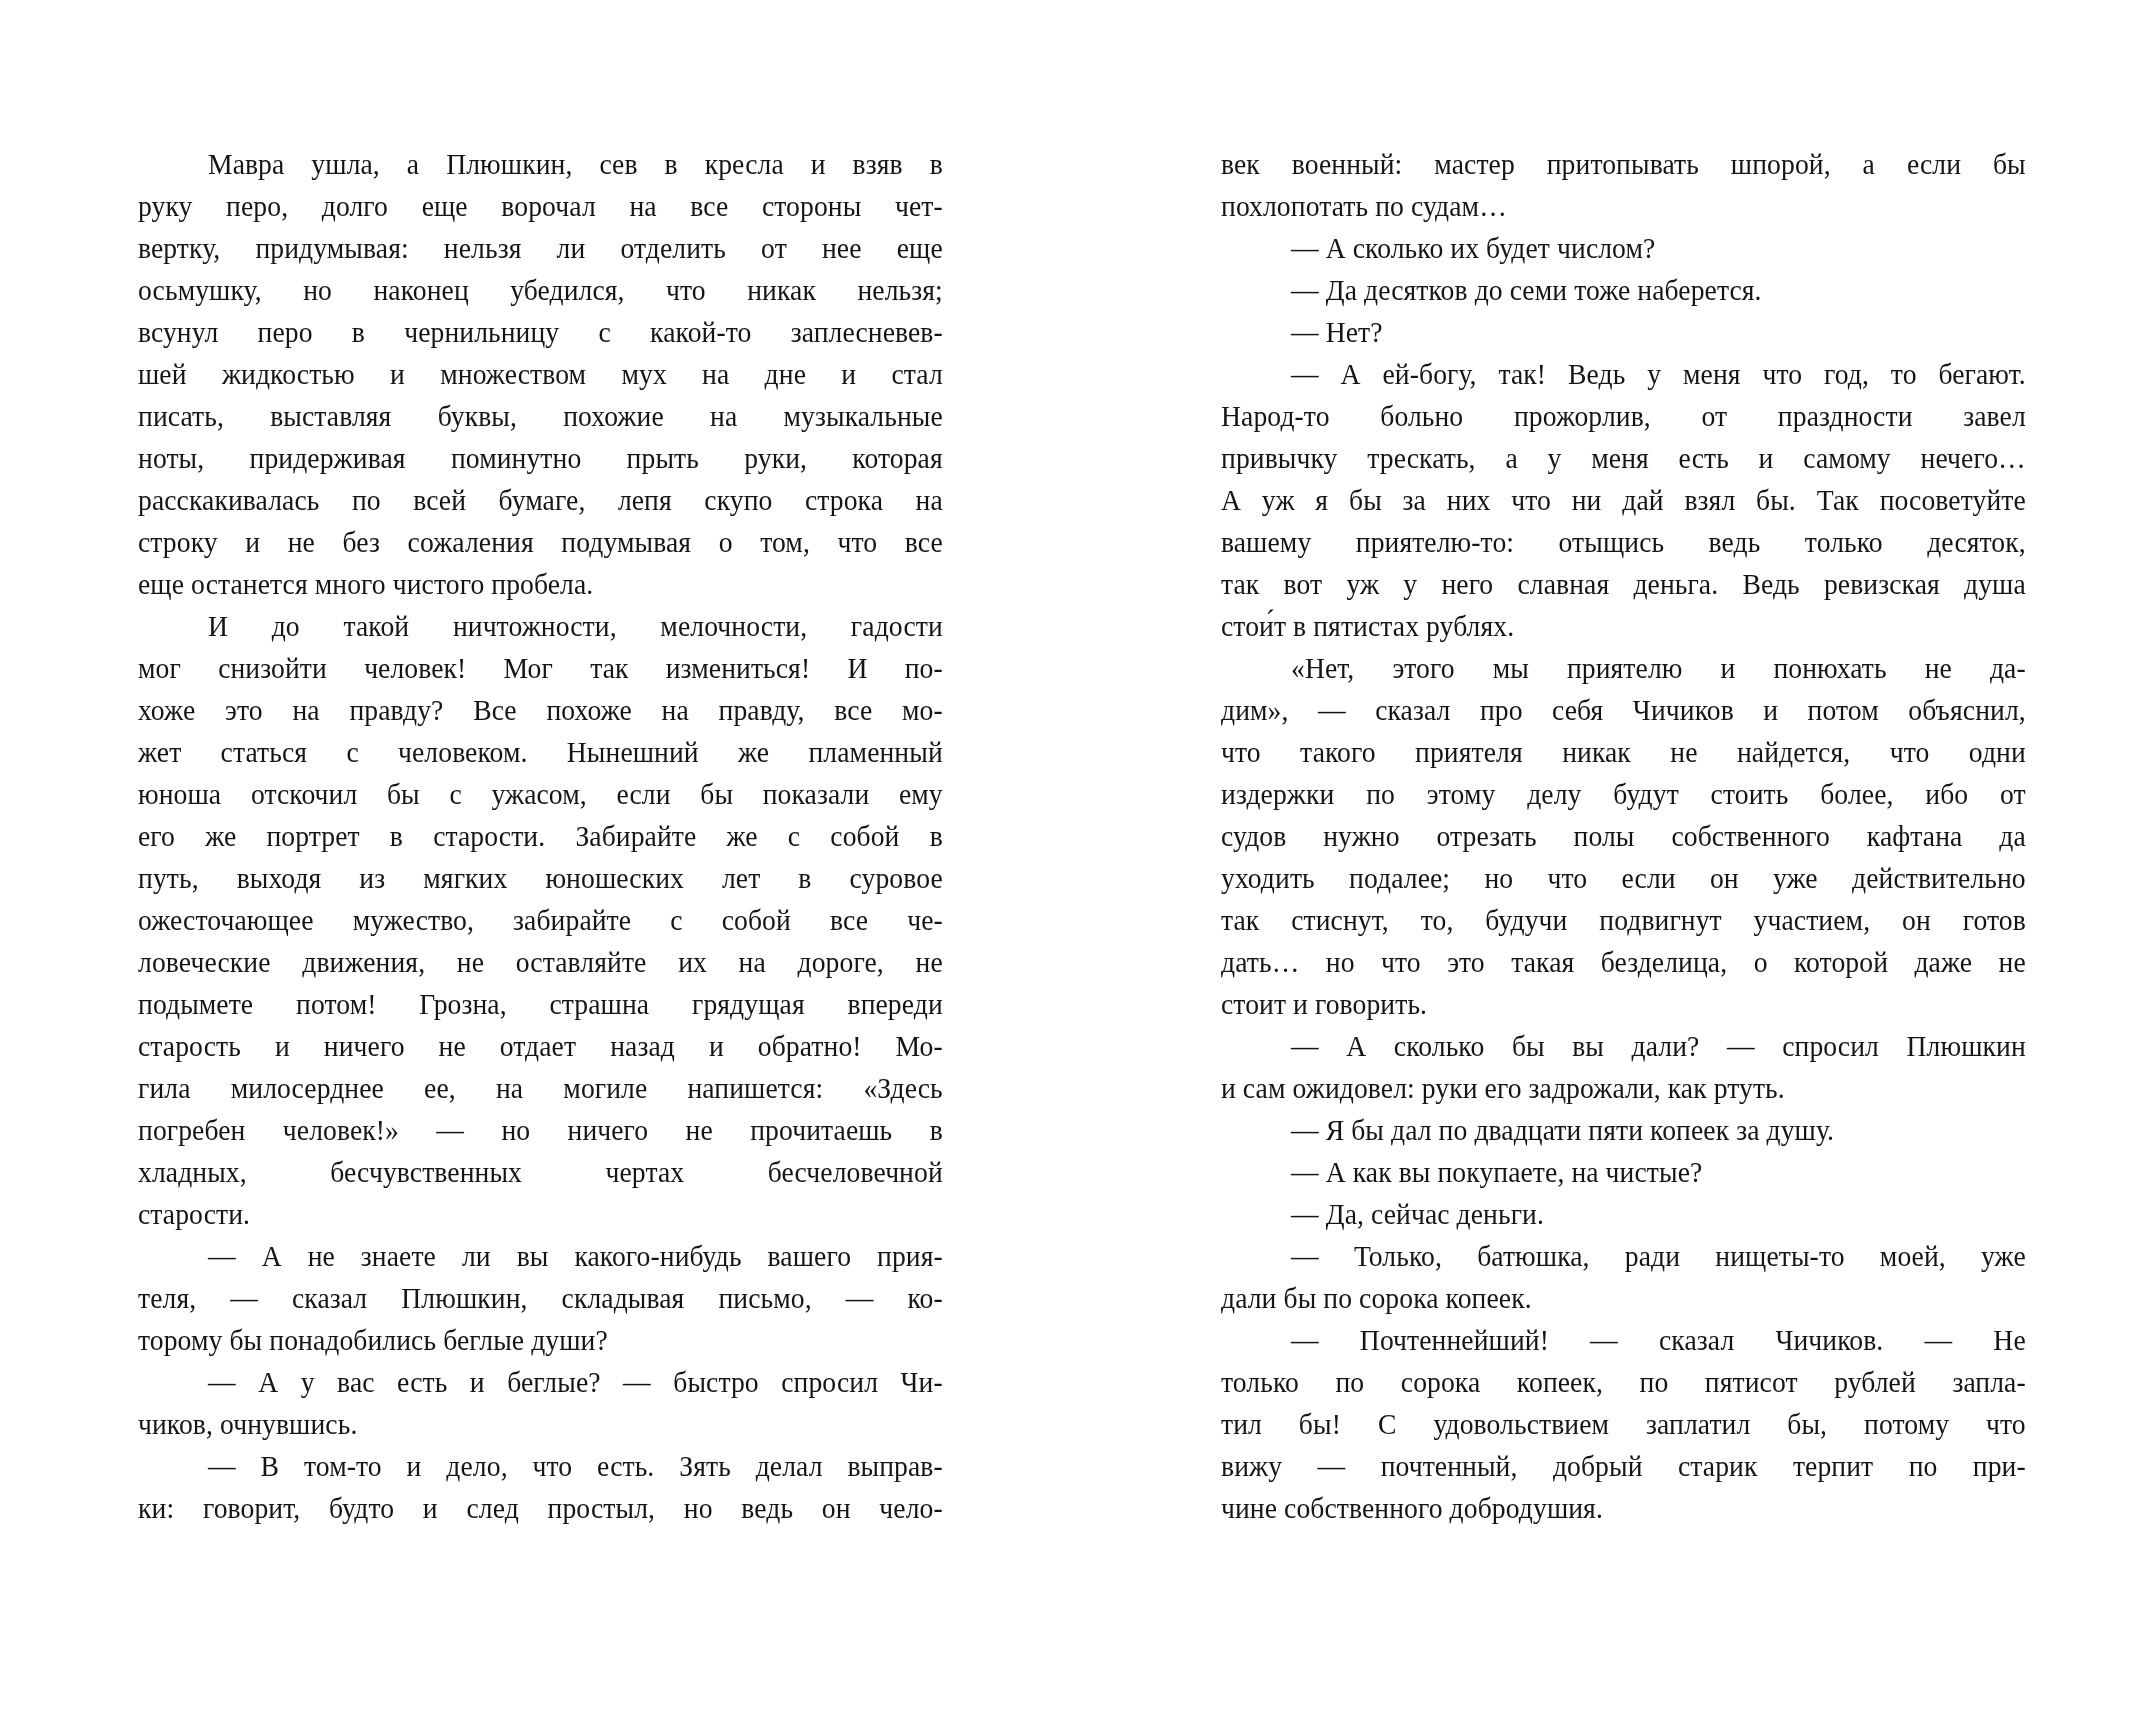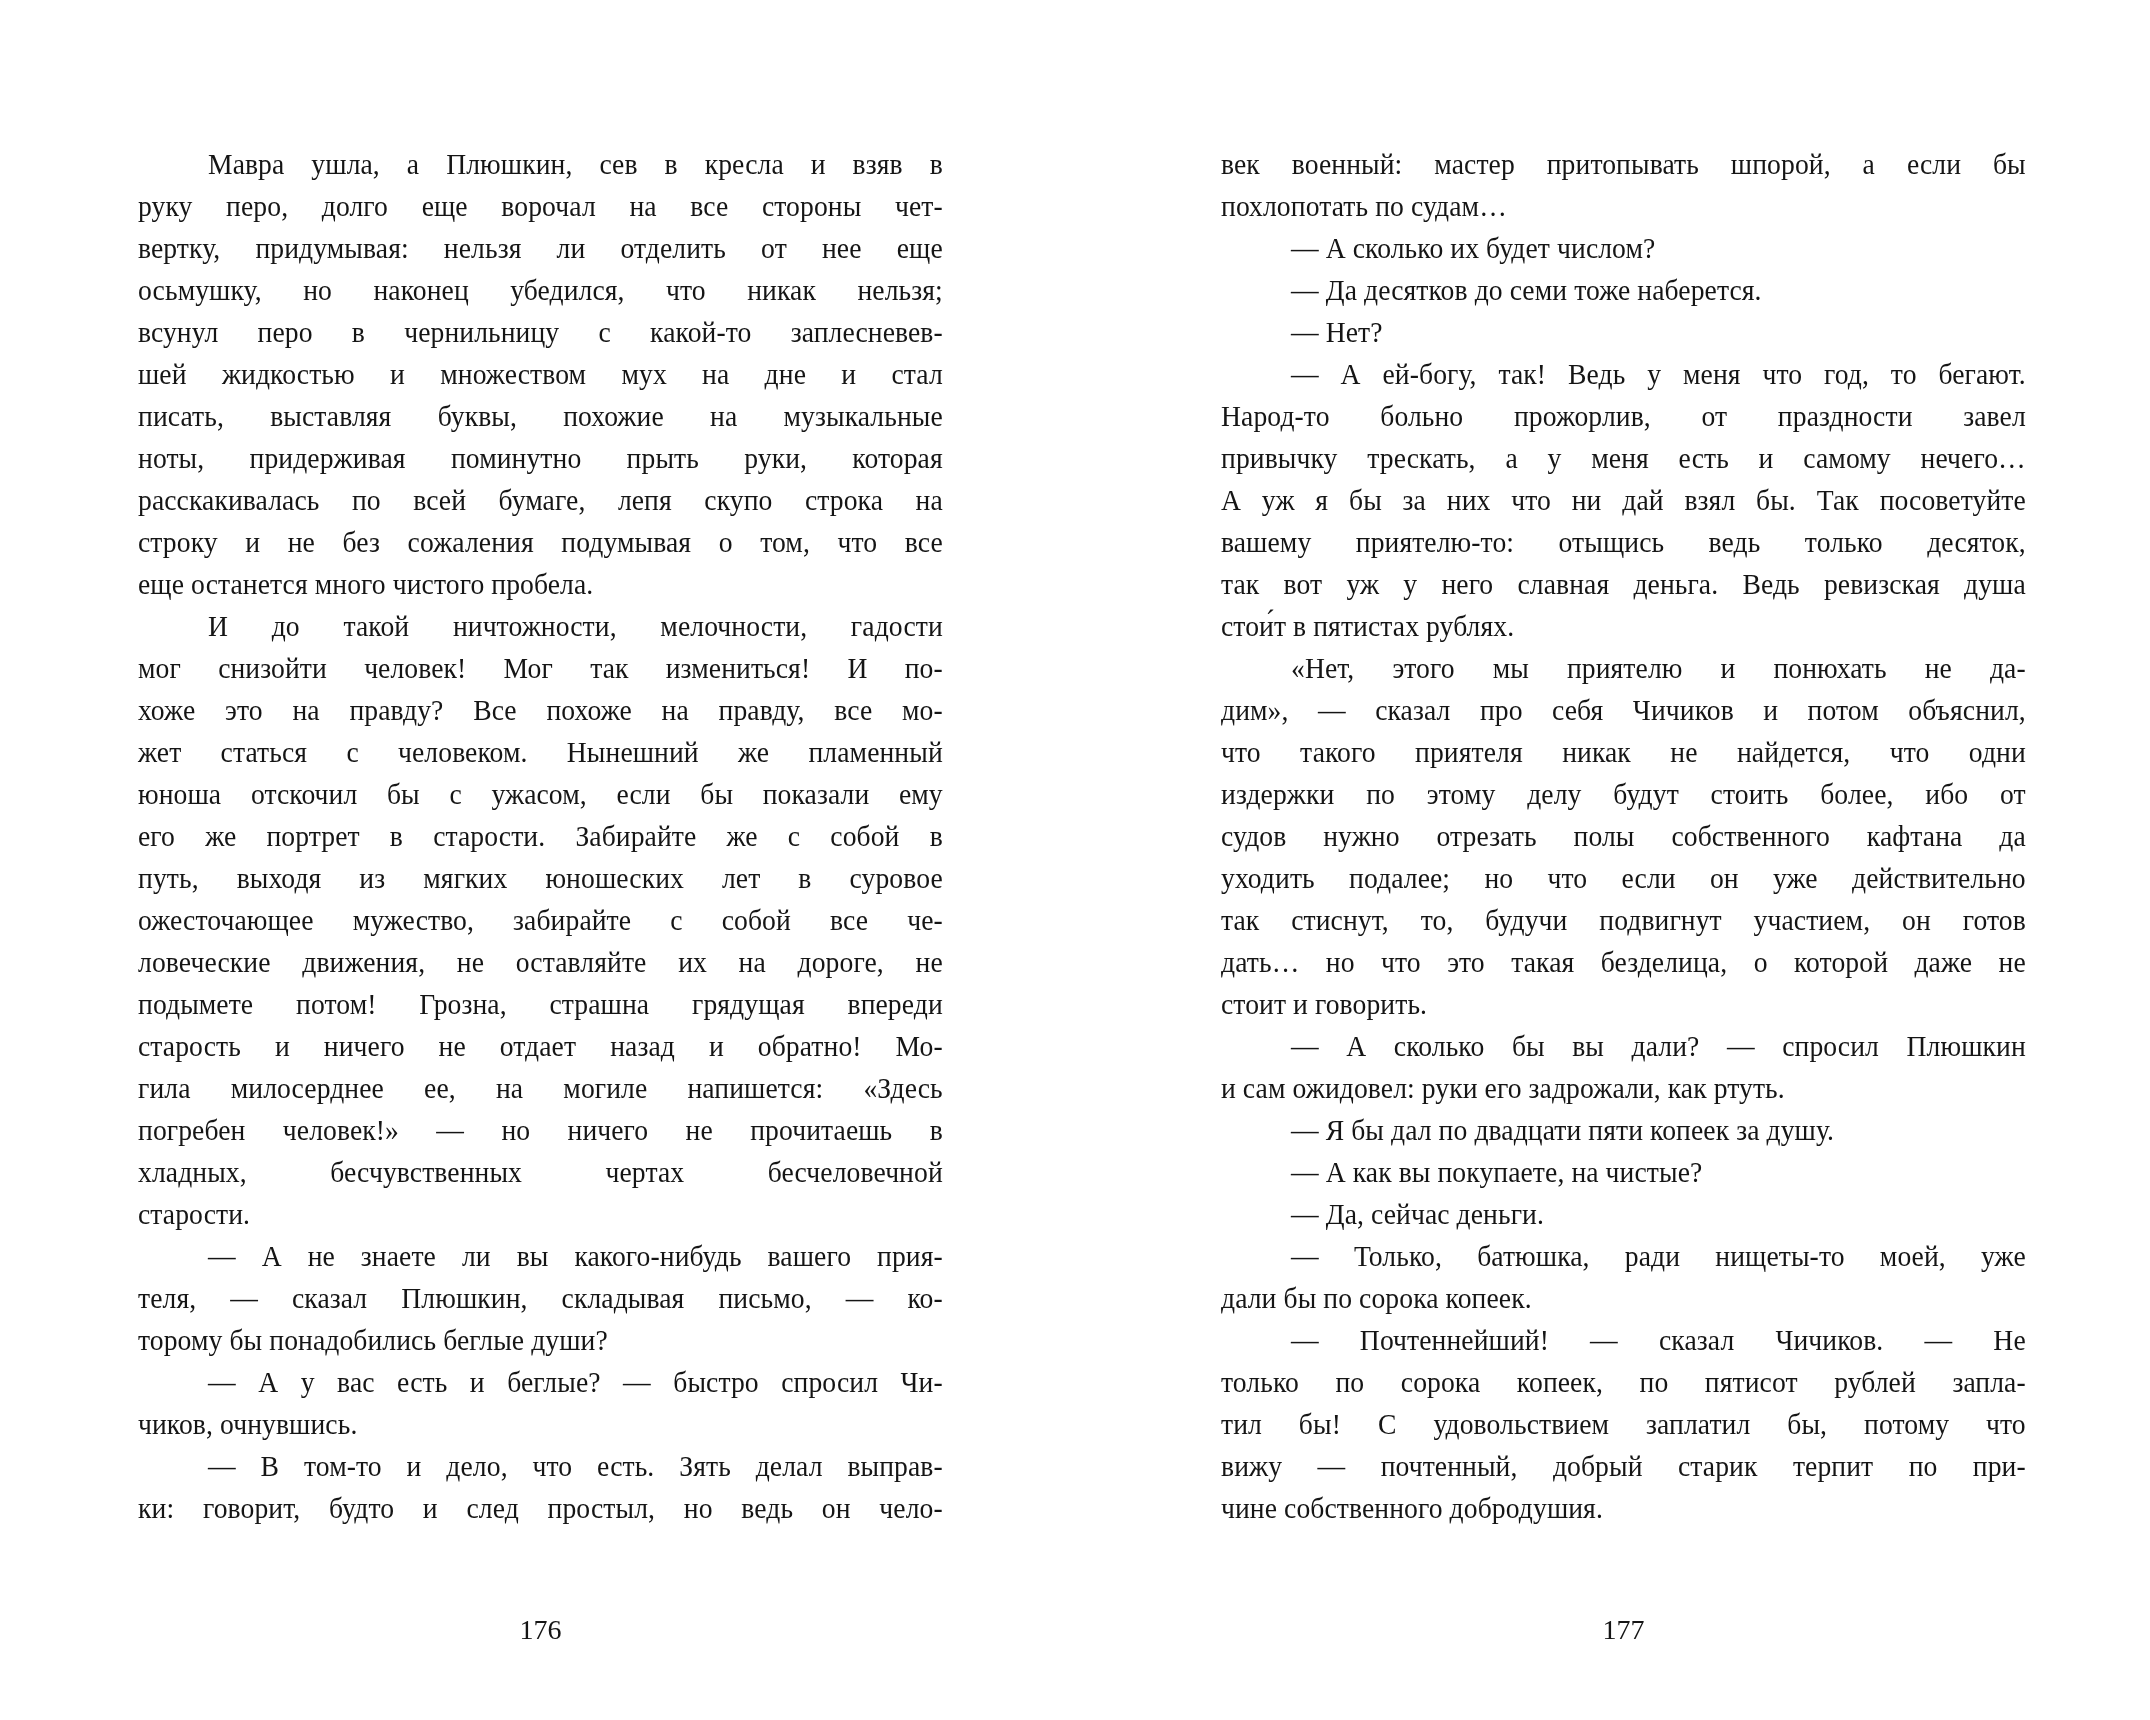--- a/index.html
+++ b/index.html
@@ -147,18 +147,16 @@
       </div>
       <div class="para">
         <div class="ln j ind">— Почтеннейший! — сказал Чичиков. — Не</div>
         <div class="ln j">только по сорока копеек, по пятисот рублей запла-</div>
         <div class="ln j">тил бы! С удовольствием заплатил бы, потому что</div>
         <div class="ln j">вижу — почтенный, добрый старик терпит по при-</div>
         <div class="ln">чине собственного добродушия.</div>
       </div>
     </div>
 
-  <div class="pagenum" id="left-num">176</div>
 
-  <div class="pagenum" id="right-num">177</div>
 
 </div>
 
 
 </body></html>

